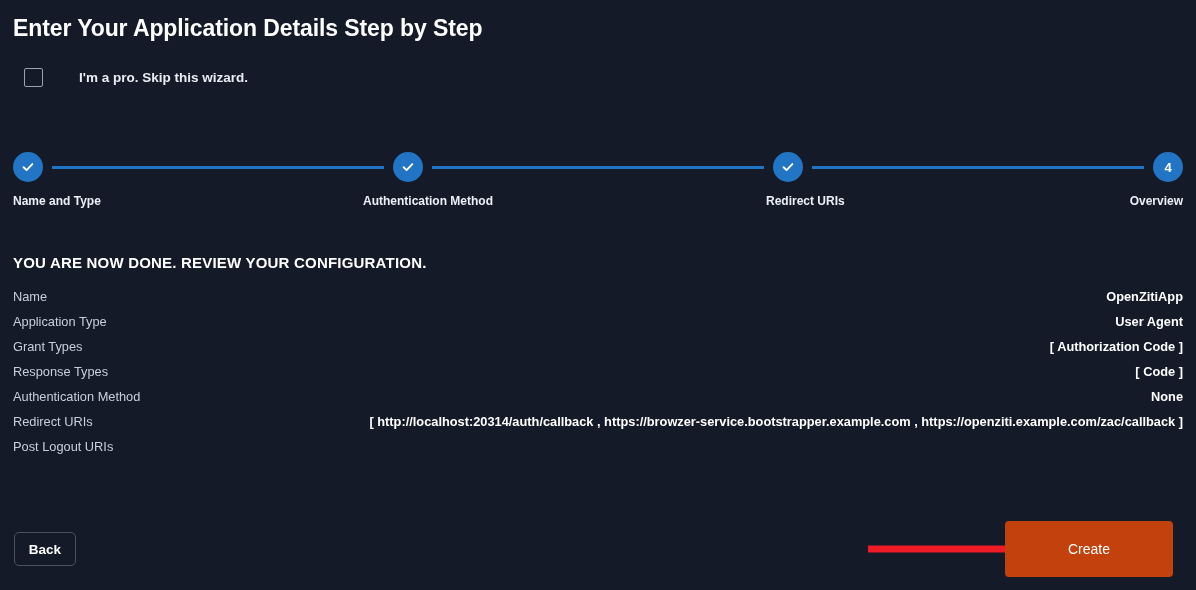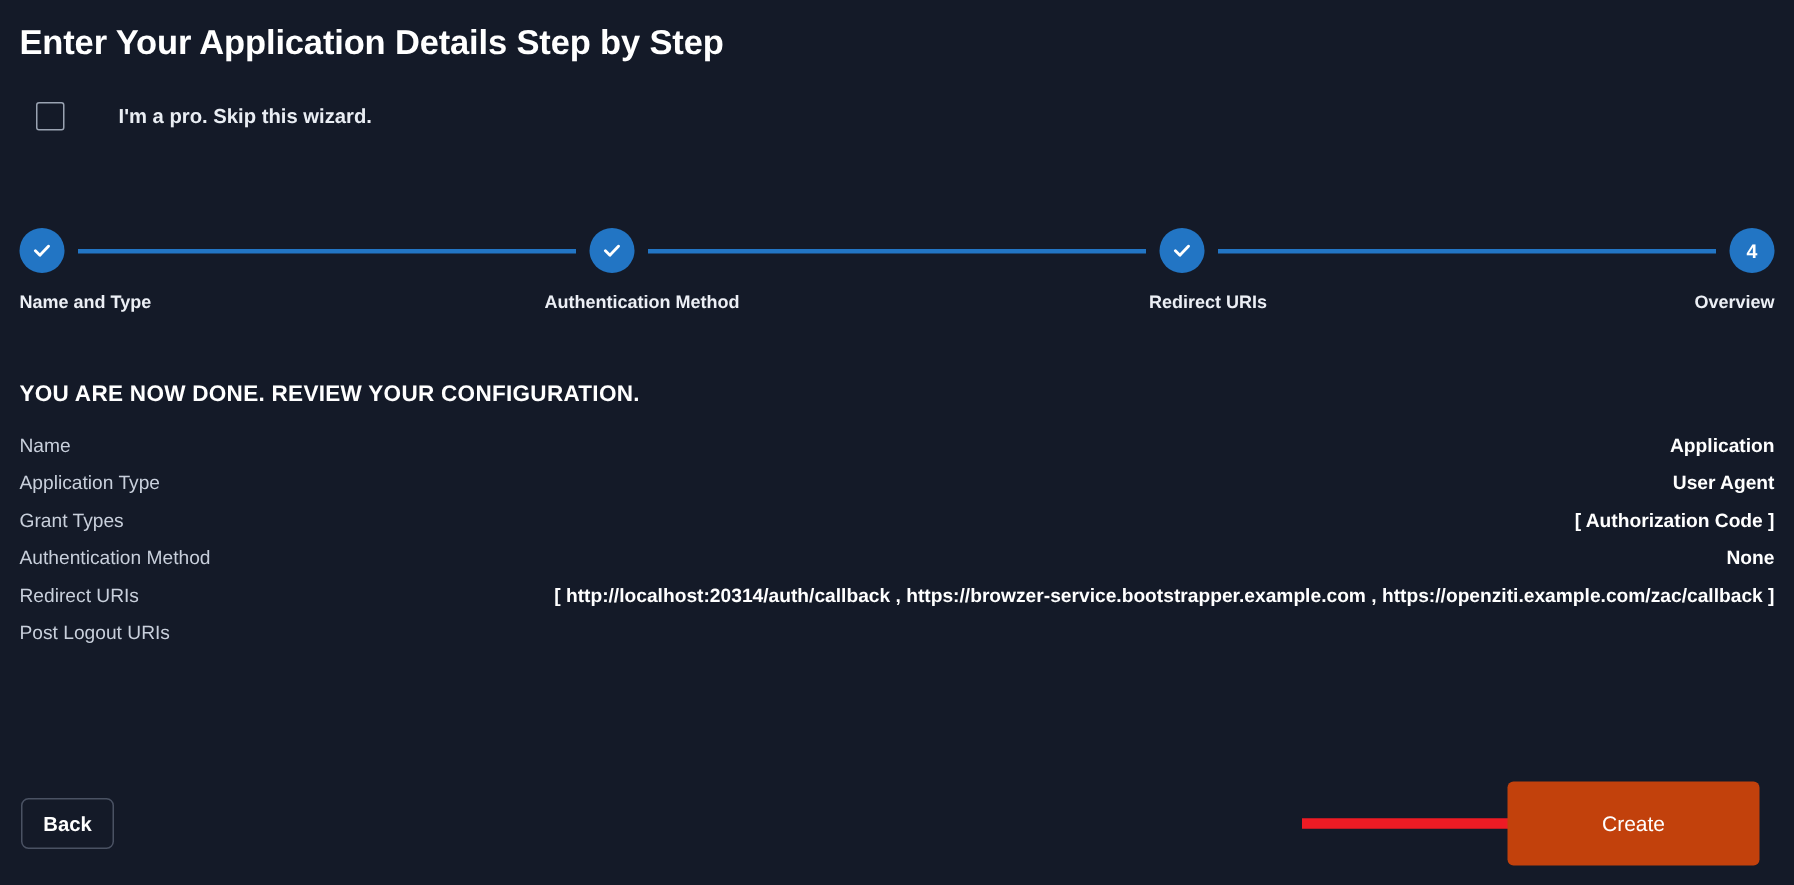--- a/index.html
+++ b/index.html
@@ -232,29 +232,33 @@
     <div class="step-label s3">Redirect URIs</div>
     <div class="step-label s4">Overview</div>
   </div>
 </div>
 
 <div class="review-heading">YOU ARE NOW DONE. REVIEW YOUR CONFIGURATION.</div>
 
 <div class="summary">
   <div class="summary-row">
     <div class="summary-key">Name</div>
-    <div class="summary-val">Application</div>
+    <div class="summary-val">OpenZitiApp</div>
   </div>
   <div class="summary-row">
     <div class="summary-key">Application Type</div>
     <div class="summary-val">User Agent</div>
   </div>
   <div class="summary-row">
     <div class="summary-key">Grant Types</div>
     <div class="summary-val">[ Authorization Code ]</div>
+  </div>
+  <div class="summary-row">
+    <div class="summary-key">Response Types</div>
+    <div class="summary-val">[ Code ]</div>
   </div>
   <div class="summary-row">
     <div class="summary-key">Authentication Method</div>
     <div class="summary-val">None</div>
   </div>
   <div class="summary-row">
     <div class="summary-key">Redirect URIs</div>
     <div class="summary-val">[ http://localhost:20314/auth/callback , https://browzer-service.bootstrapper.example.com , https://openziti.example.com/zac/callback ]</div>
   </div>
   <div class="summary-row">

